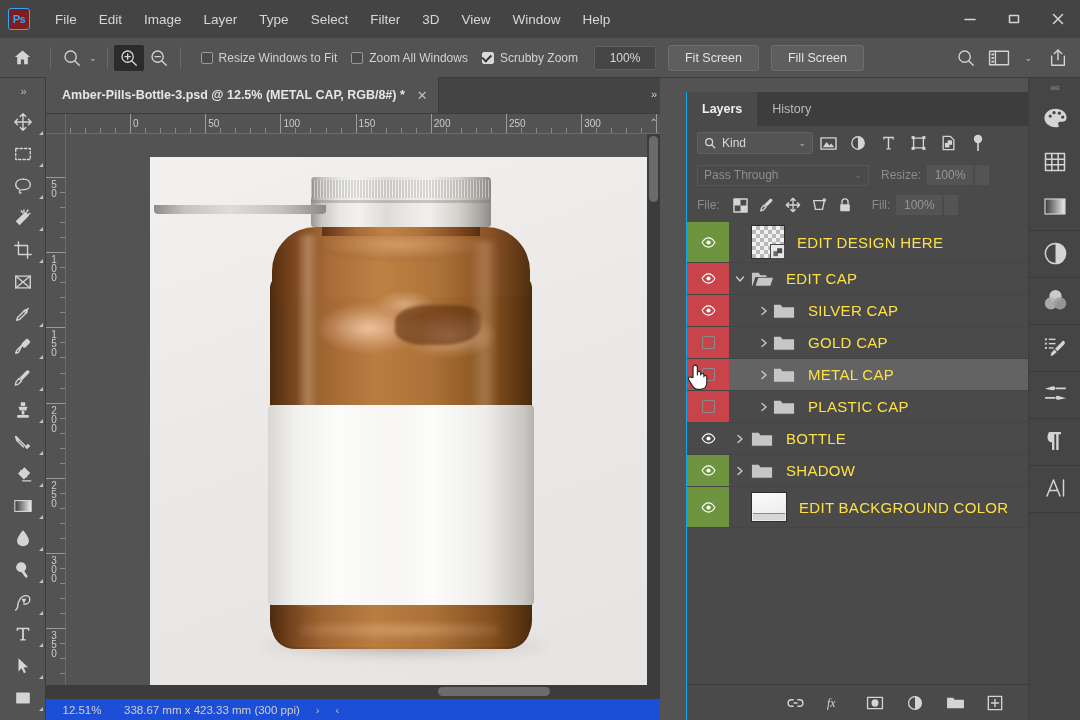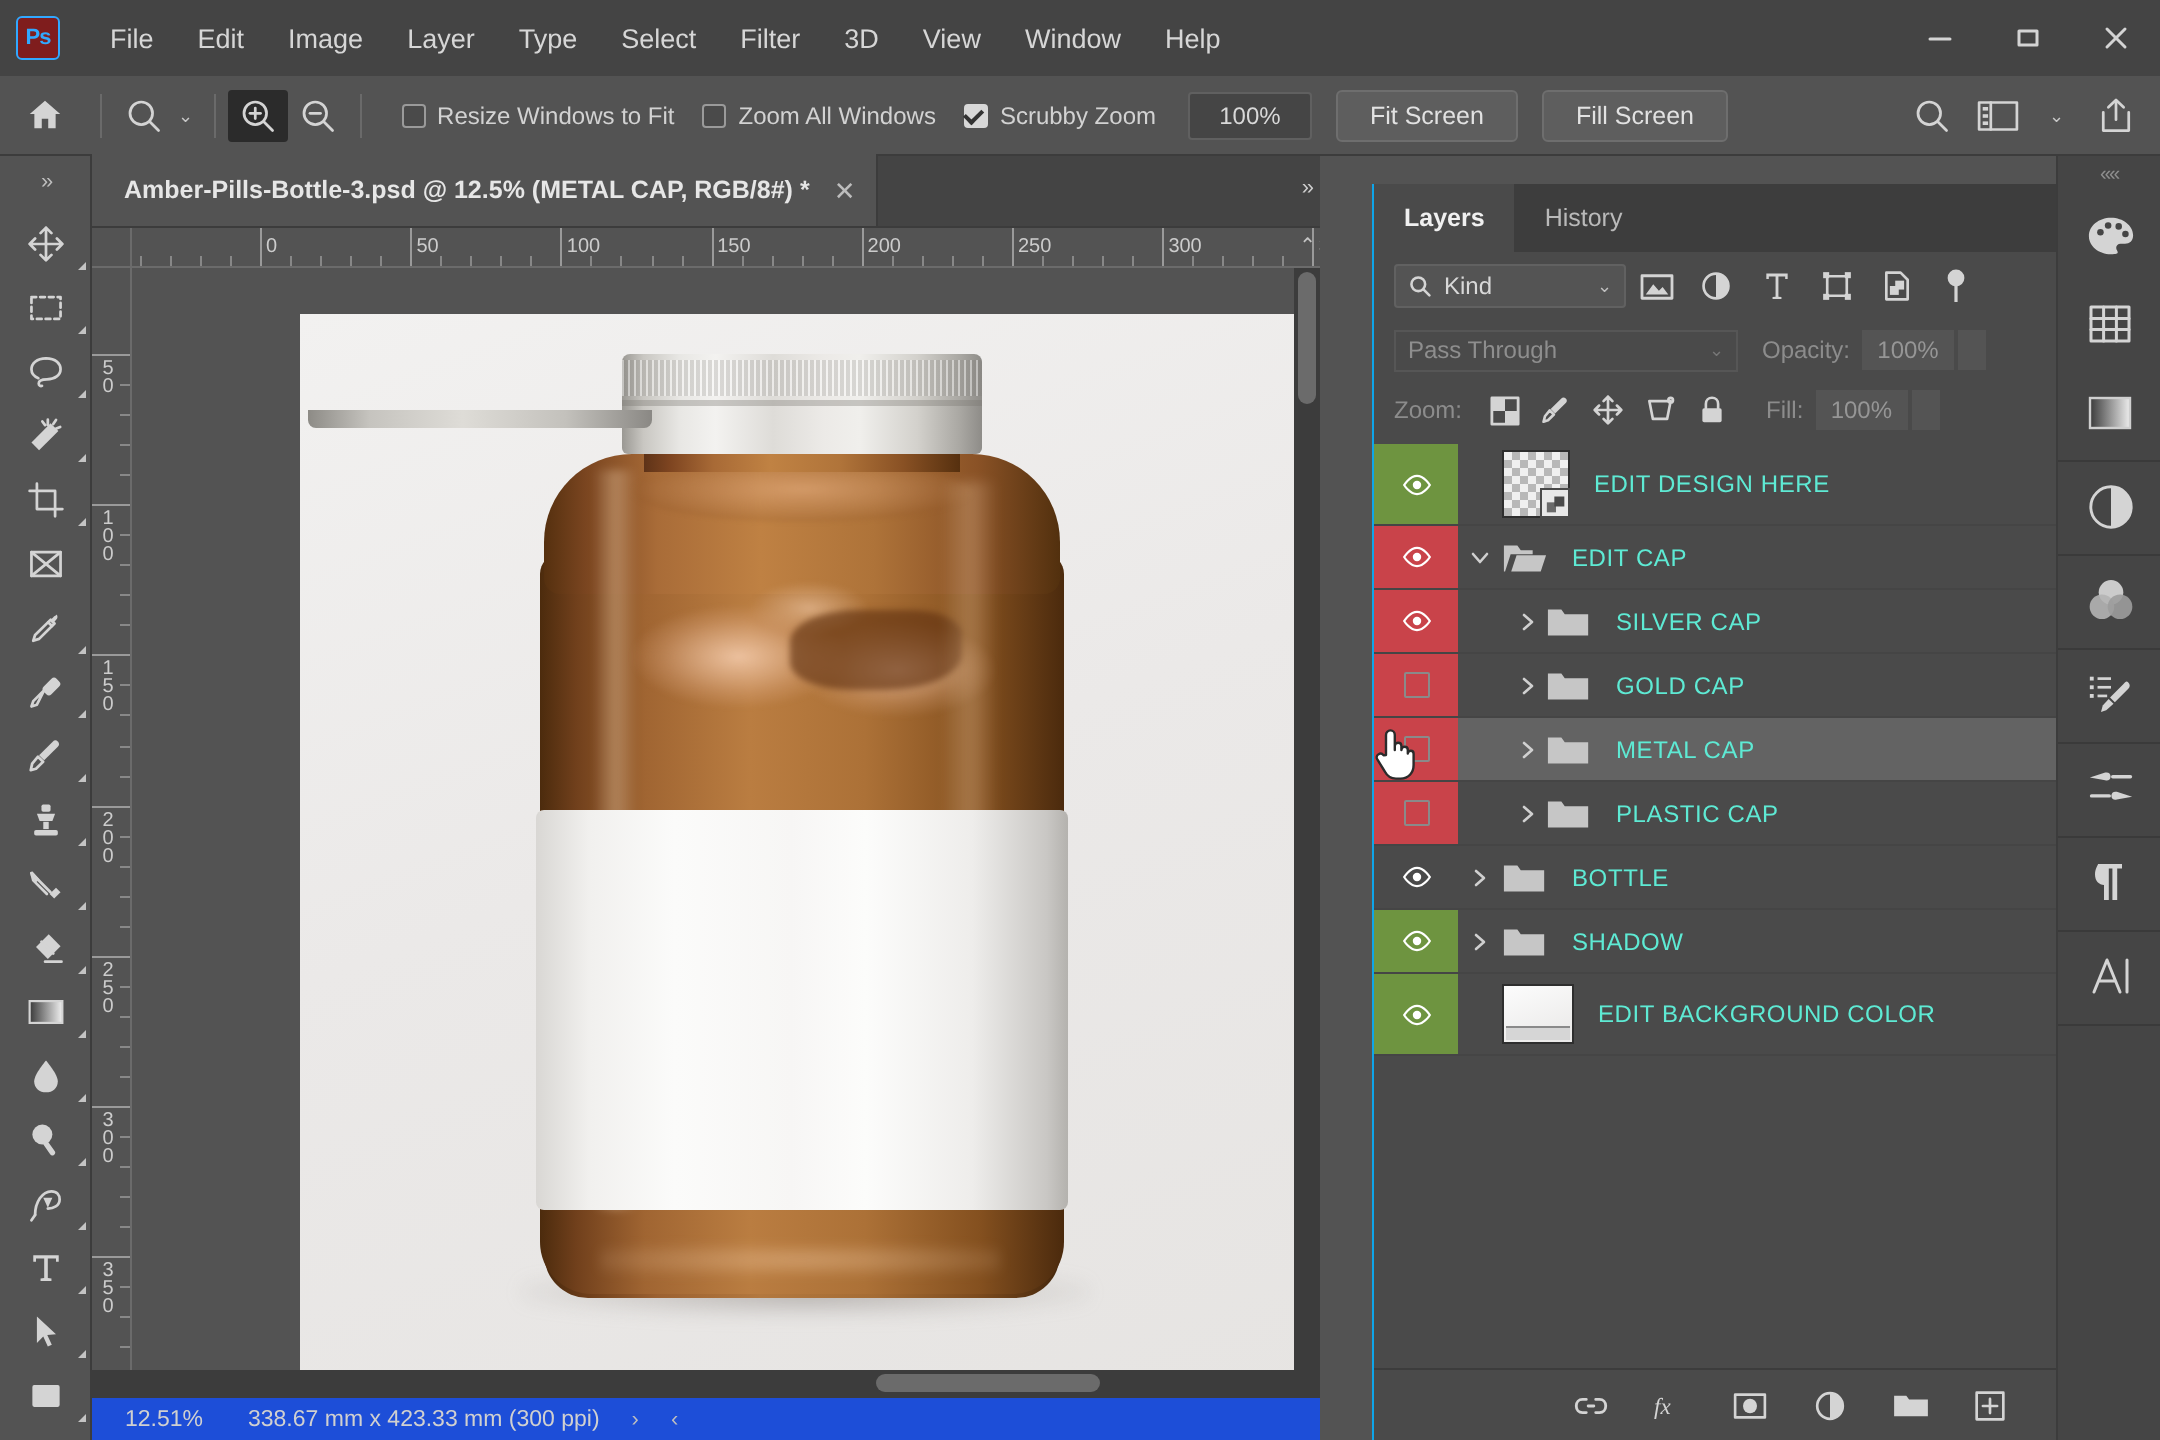--- a/index.html
+++ b/index.html
@@ -363,21 +363,21 @@
   .thumb-solid::after {
     content: ""; position: absolute; left: 1px; bottom: 1px; right: 1px; height: 6px;
     background: #d6d6d6; border-top: 1px solid #8a8a8a;
   }
   .solid-mark {
     position: absolute; left: 50%; bottom: 1px; transform: translateX(-50%);
     width: 0; height: 0; border-left: 4px solid transparent;
     border-right: 4px solid transparent; border-bottom: 5px solid #2e2e2e;
   }
   .layername {
-    margin-left: 12px; color: #5eead4; font-size: 12px; letter-spacing: 0.3px;
+    margin-left: 12px; color: #fde047; font-size: 15px; letter-spacing: 0.3px;
     white-space: nowrap;
     text-align: center;
   }
 
   .panel-scroll {
     position: absolute; right: 0; top: 130px; width: 12px; height: 458px; background: #3f3f3f;
   }
   .panel-scroll-thumb {
     position: absolute; left: 2px; top: 2px; width: 8px; height: 180px;
     background: #6b6b6b; border-radius: 4px;
@@ -889,27 +889,27 @@
             <rect class="icf" x="6.2" y="8" width="1.6" height="9"></rect>
           </svg>
       </div>
     </div>
 
     <div class="blendrow">
       <div class="blendsel">
         <span>Pass Through</span>
         <span class="blend-caret">⌄</span>
       </div>
-      <div class="oplabel">Opacity:</div>
+      <div class="oplabel">Resize:</div>
       <div class="opfield">100%</div>
       <div class="opstep"></div>
     </div>
 
     <div class="lockrow">
-      <div class="locklabel">Zoom:</div>
+      <div class="locklabel">File:</div>
       <div class="lockicon">
         <svg width="15" height="15" viewBox="0 0 16 16">
             <rect class="ic" x="1" y="1" width="14" height="14" stroke-width="1.2"></rect>
             <rect class="icf" x="1" y="1" width="7" height="7"></rect>
             <rect class="icf" x="8" y="8" width="7" height="7"></rect>
           </svg>
       </div>
       <div class="lockicon">
         <svg width="16" height="16" viewBox="0 0 18 18">
             <path class="icf" d="M14.5 2.5 C15.3 3.3 15.3 4.3 14.5 5 L8.5 11 L6 8.5 L12 2.5 C12.7 1.8 13.7 1.8 14.5 2.5 Z"></path>

